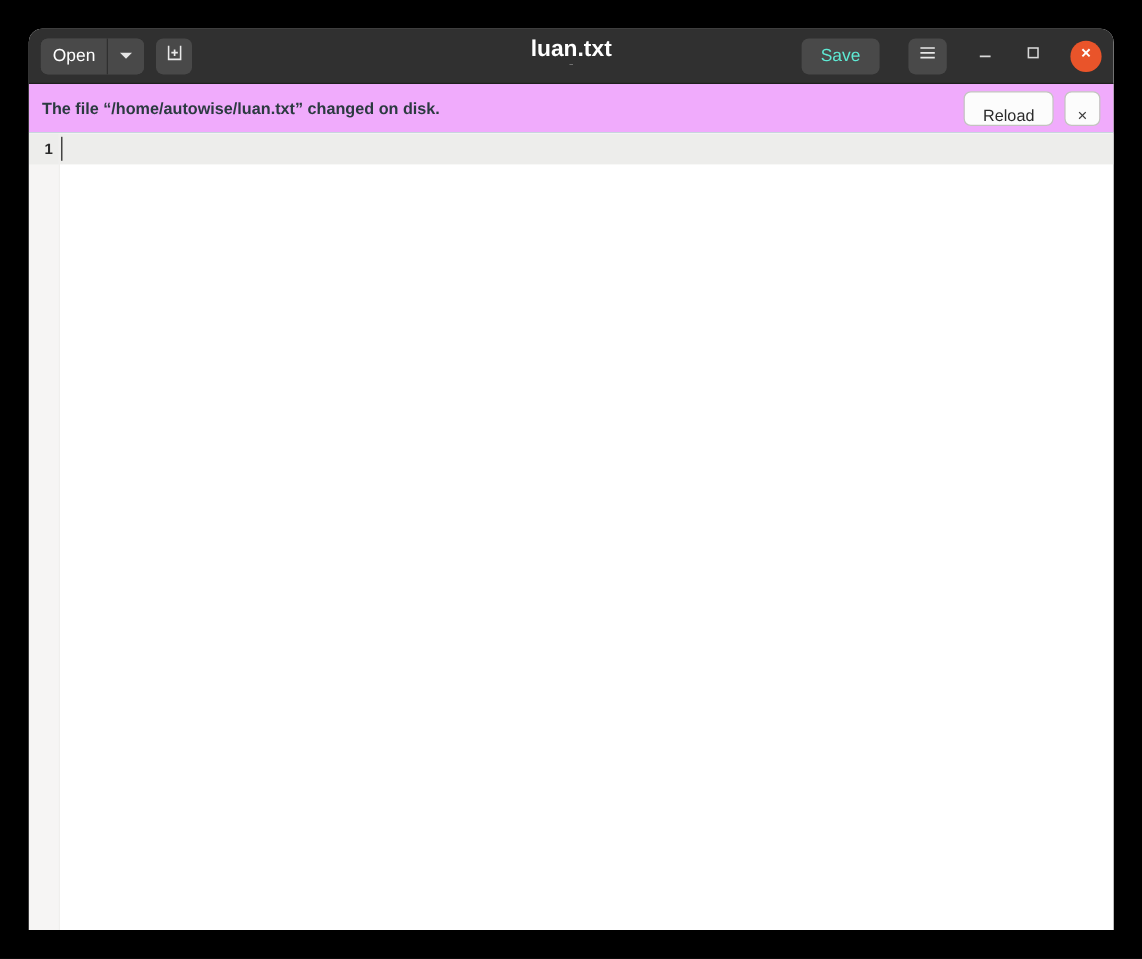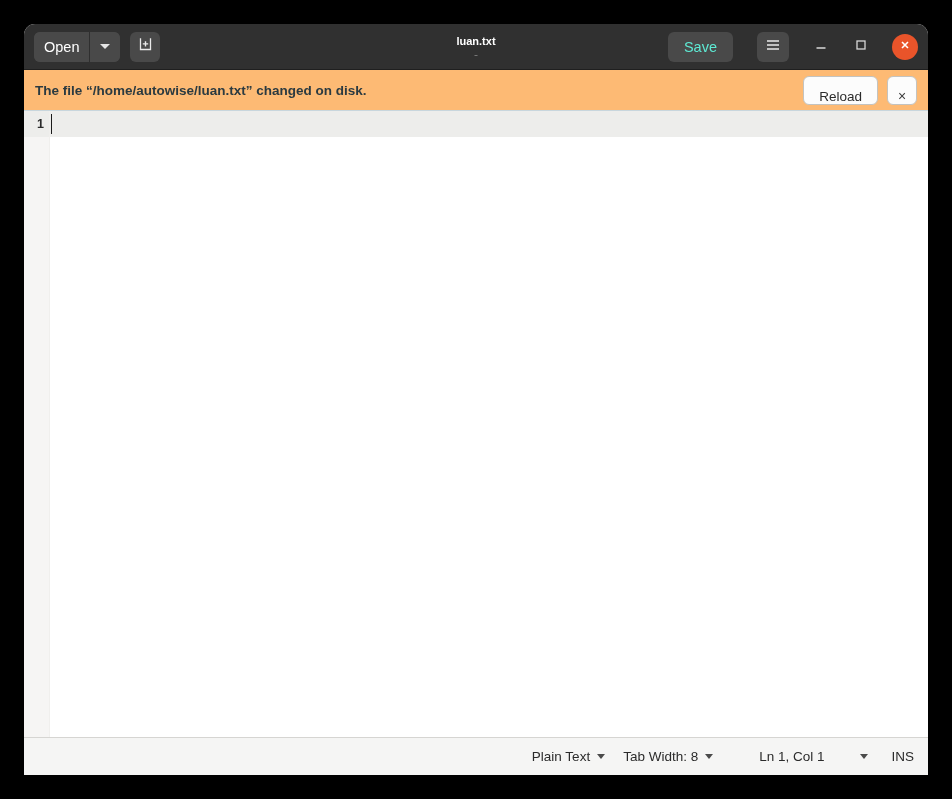--- a/index.html
+++ b/index.html
@@ -126,35 +126,35 @@
     left: 0; right: 0; top: 0; bottom: 0;
     display: flex;
     flex-direction: column;
     align-items: center;
     justify-content: center;
     pointer-events: none;
     z-index: 1;
   }
   #doc-title {
     color: #ffffff;
-    font-size: 11px;
+    font-size: 19px;
     font-weight: bold;
     line-height: 15px;
   }
   #doc-subtitle {
     color: #b3b3b3;
     font-size: 6px;
     line-height: 9px;
     margin-top: 2px;
   }
 
   
   #infobar {
     flex: 0 0 41px;
-    background: #fdba74;
+    background: #f0abfc;
     border-bottom: 1px solid #c8d6dd;
     display: flex;
     align-items: center;
     padding: 0 11px 0 11px;
   }
   #infobar-text {
     color: #2b3a40;
     font-size: 13.5px;
     font-weight: bold;
     flex: 1;
@@ -351,41 +351,14 @@
     </div>
 
     <div id="text-pane">
       <div class="code-line">
         <span id="caret"></span>
       </div>
     </div>
 
   </div>
 
-  <div id="statusbar">
-
-    <div class="sb-item">
-      <span>Plain Text</span>
-      <span class="sb-caret"></span>
-    </div>
-
-    <div class="sb-item">
-      <span>Tab Width: 8</span>
-      <span class="sb-caret"></span>
-    </div>
-
-    <div class="sb-gap-wide"></div>
-
-    <div class="sb-item">
-      <span>Ln 1, Col 1</span>
-    </div>
-
-    <div class="sb-gap-mid"></div>
-
-    <div class="sb-item">
-      <span class="sb-caret"></span>
-    </div>
-
-    <div class="sb-ins">INS</div>
-
-  </div>
 
 </div>
 
 </body></html>

